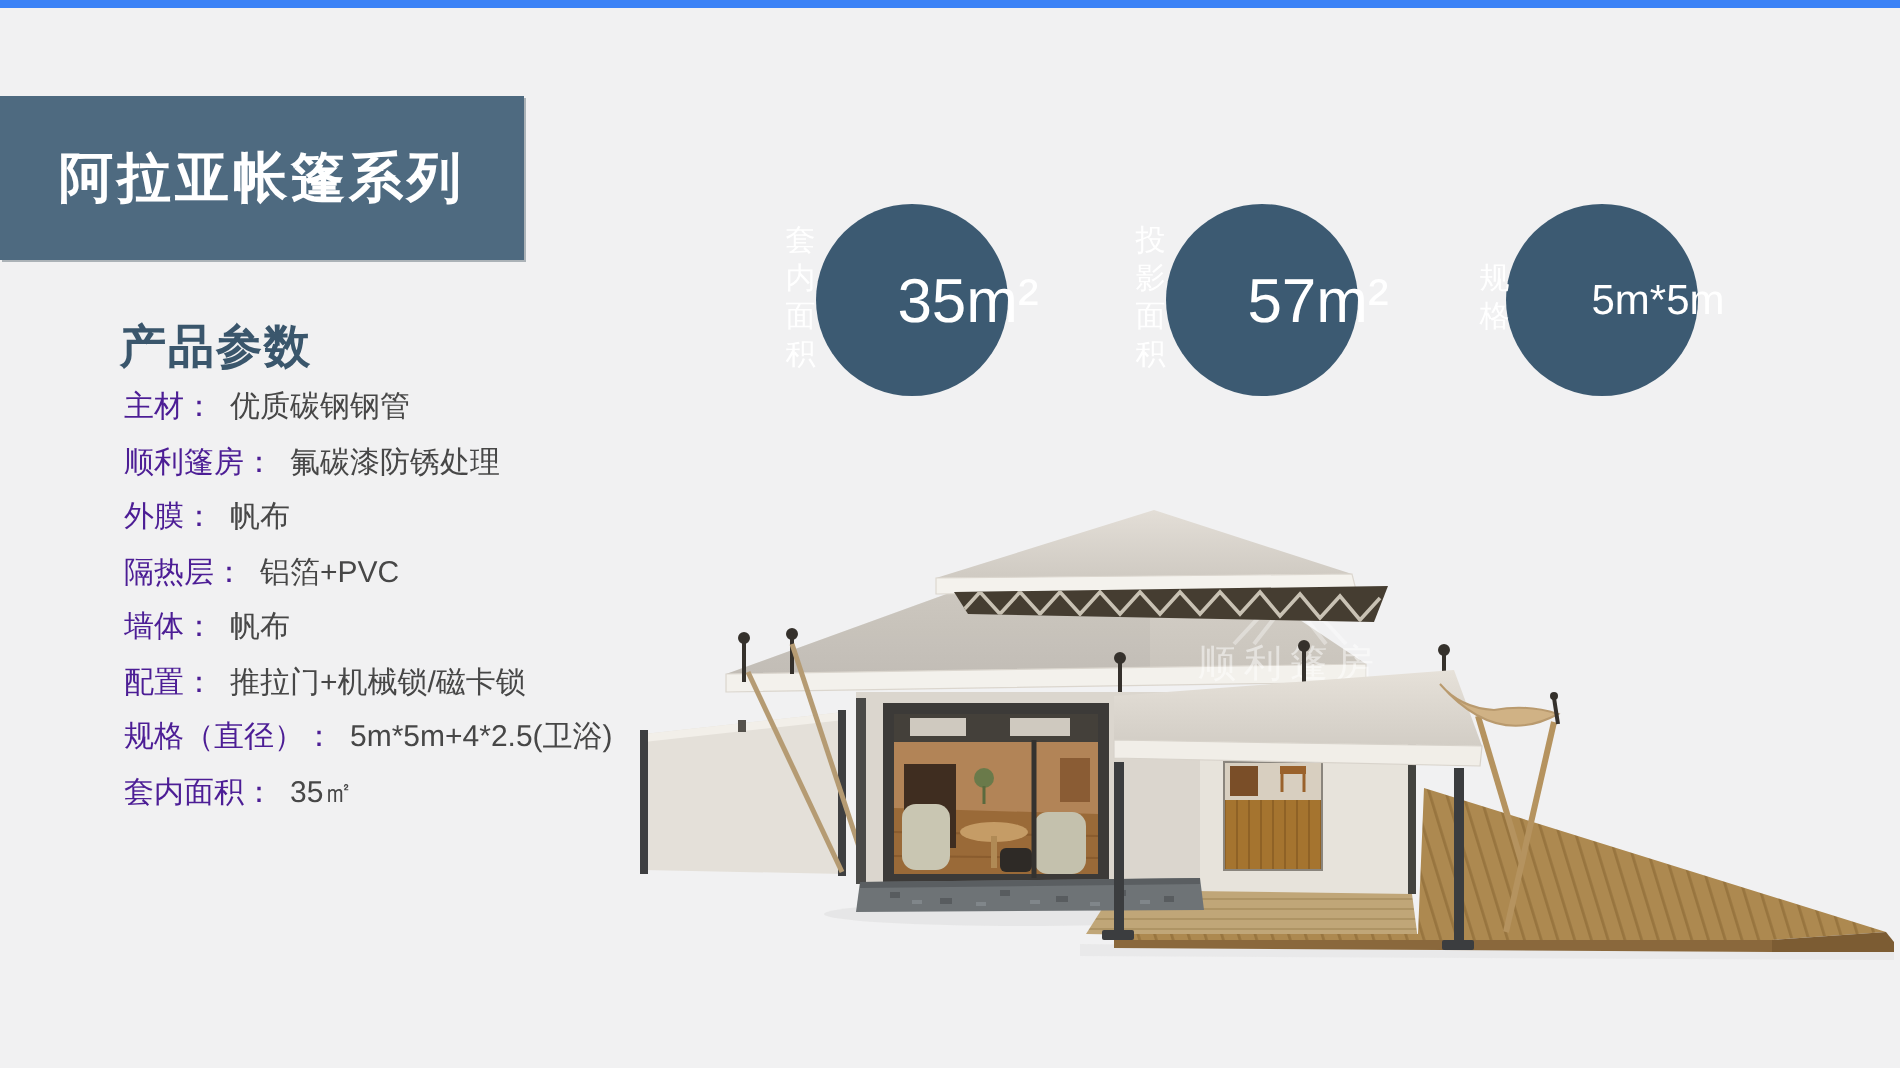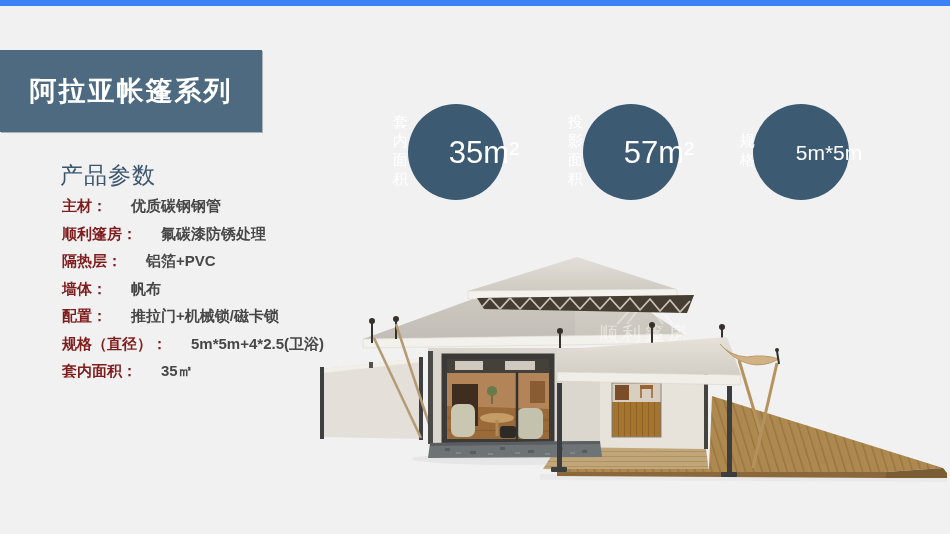--- a/index.html
+++ b/index.html
@@ -4,21 +4,21 @@
 <style>
   html,body{margin:0;padding:0;}
   body{
     width:950px;height:534px;
     font-family:"Liberation Sans","DejaVu Sans",sans-serif;
     background:#f1f1f2;
   }
   #stage{
     position:relative;width:950px;height:534px;overflow:hidden;
     background:var(--bg,#f1f1f2);
-    border-top:6px solid #3b82f6;
+    border-top:4px solid #3b82f6;
     box-sizing:border-box;
   }
   
   .banner{
     position:absolute;left:0;top:44px;width:262px;height:82px;
     background:var(--banner,#4e6a80);
     color:#fff;display:flex;align-items:center;justify-content:center;
     font-size:27px;font-weight:bold;letter-spacing:2px;
     box-shadow:1px 1px 0 rgba(40,60,75,.35);
   }
@@ -29,26 +29,26 @@
     display:flex;flex-direction:row;align-items:center;justify-content:center;gap:40px;
   }
   .stat .lab{font-size:15px;letter-spacing:1px;margin-bottom:3px;}
   .stat .num{font-size:31px;line-height:31px;}
   .stat .num.sm{font-size:21px;}
   #stat-0{left:408px;} #stat-1{left:583px;} #stat-2{left:753px;}
   
   .params{position:absolute;left:60px;top:157px;width:340px;}
   .params h2{
     margin:0 0 10px 0;font-size:23px;line-height:25px;
-    color:var(--heading,#3a566c);font-weight:normal;letter-spacing:1px;
+    color:var(--heading,#3a566c);font-weight:bold;letter-spacing:1px;
   }
   .params h2.second{margin-top:20px;}
   .row{margin:0 0 11.5px 2px;font-size:15px;line-height:16px;white-space:nowrap;}
-  .row .lbl{font-weight:bold;color:#7f1d1d;}
-  .row .val{color:#474747;margin-left:24px;font-weight:bold;}
+  .row .lbl{font-weight:normal;color:#4c1d95;}
+  .row .val{color:#474747;margin-left:8px;}
   
   .tent{position:absolute;left:300px;top:235px;width:650px;height:295px;}
 </style>
 </head>
 <body>
 
 <div id="stage">
 
   <div class="banner">
     <span>阿拉亚帐篷系列</span>
@@ -67,20 +67,23 @@
     <div class="num sm">5m*5m</div>
   </div>
 
   <div class="params">
     <h2>产品参数</h2>
     <div class="row">
       <span class="lbl">主材：</span><span class="val">优质碳钢钢管</span>
     </div>
     <div class="row">
       <span class="lbl">顺利篷房：</span><span class="val">氟碳漆防锈处理</span>
+    </div>
+    <div class="row">
+      <span class="lbl">外膜：</span><span class="val">帆布</span>
     </div>
     <div class="row">
       <span class="lbl">隔热层：</span><span class="val">铝箔+PVC</span>
     </div>
     <div class="row">
       <span class="lbl">墙体：</span><span class="val">帆布</span>
     </div>
     <div class="row">
       <span class="lbl">配置：</span><span class="val">推拉门+机械锁/磁卡锁</span>
     </div>

